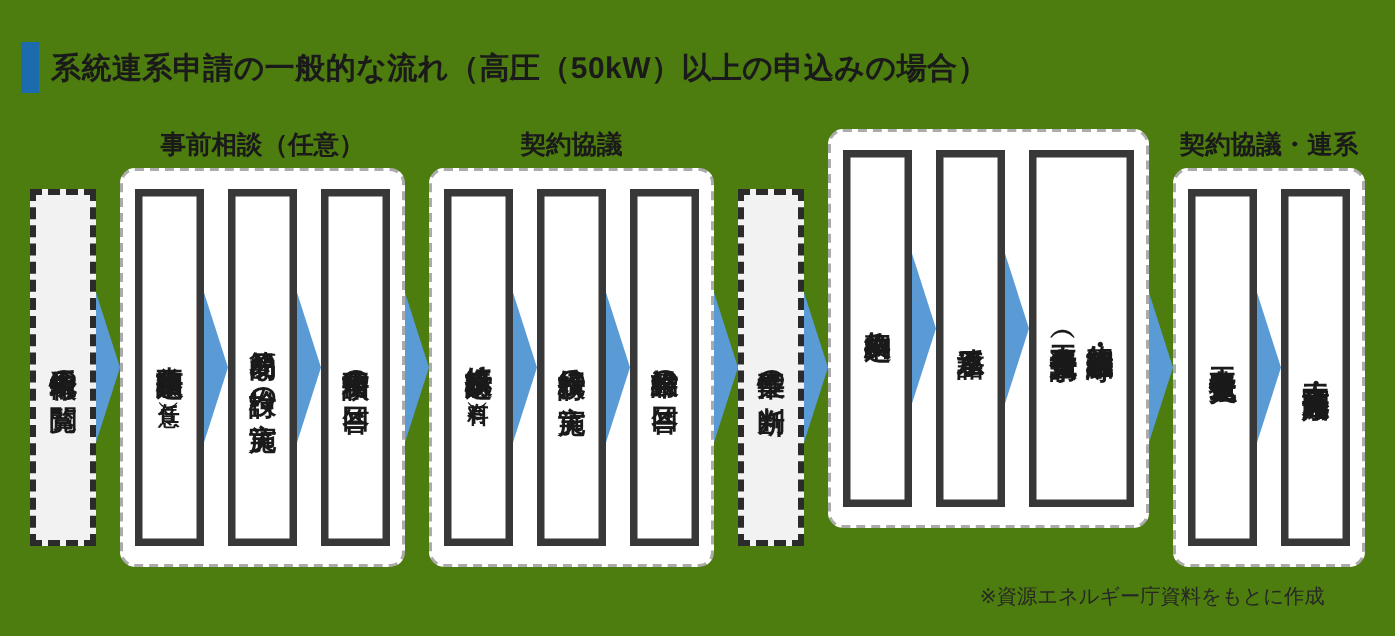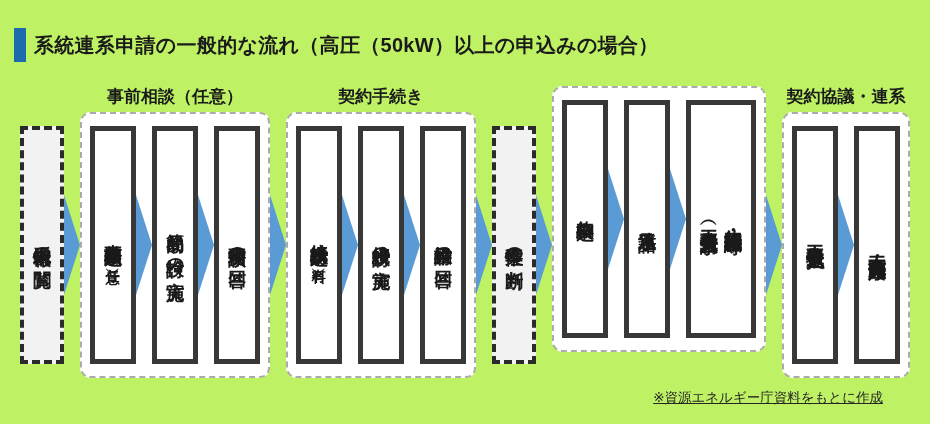--- a/index.html
+++ b/index.html
@@ -4,21 +4,21 @@
 <style>
   * { margin:0; padding:0; box-sizing:border-box; }
   html,body { width:930px; height:424px; }
   body {
     background:#ffffff;
     font-family:"Liberation Sans","DejaVu Sans",sans-serif;
     color:#1a1a1a;
     position:relative;
     overflow:hidden;
   }
-  .page { position:relative; width:930px; height:424px; background:#bef264; }
+  .page { position:relative; width:930px; height:424px; background:#4d7c0f; }
 
   
   .header { position:absolute; top:28px; left:14px; display:flex; align-items:center; }
   .accent-bar { width:12px; height:34px; background:#1C6BAD; flex:none; }
   .title { font-size:20px; font-weight:bold; margin-left:8px; letter-spacing:0.3px; white-space:nowrap; }
 
   
   .flow { position:absolute; top:86px; left:20px; display:flex; align-items:flex-start; }
 
   .group { display:flex; flex-direction:column; flex:none; }
@@ -53,21 +53,21 @@
   }
 
   .arrow {
     width:16px; height:100px; flex:none;
     background:#5B9BD5;
     clip-path:polygon(0 0, 100% 50%, 0 100%);
   }
   .flow > .arrow { margin-top:109px; }
 
   
-  .footer-note { position:absolute; top:389px; right:47px; font-size:13.5px; color:#262626; white-space:nowrap;text-decoration:underline; }
+  .footer-note { position:absolute; top:389px; right:47px; font-size:13.5px; color:#262626; white-space:nowrap; }
 </style>
 </head>
 <body>
 
 <div class="page">
 
   <div class="header">
     <span class="accent-bar" style="background: rgb(28, 107, 173);"></span>
     <h1 class="title">系統連系申請の一般的な流れ（高圧（50kW）以上の申込みの場合）</h1>
   </div>
@@ -93,21 +93,21 @@
         <div class="arrow" style="background: rgb(91, 155, 213);"></div>
         <div class="node">
           <div class="node-text"><span class="main">事前相談の回答</span></div>
         </div>
       </div>
     </div>
 
     <div class="arrow" style="background: rgb(91, 155, 213);"></div>
 
     <div class="group">
-      <div class="group-label">契約手続き</div>
+      <div class="group-label">契約協議</div>
       <div class="group-body">
         <div class="node">
           <div class="node-text"><span class="main">接続検討申込み</span><span class="sub">（有料）</span></div>
         </div>
         <div class="arrow" style="background: rgb(91, 155, 213);"></div>
         <div class="node">
           <div class="node-text"><span class="main">接続検討の実施</span></div>
         </div>
         <div class="arrow" style="background: rgb(91, 155, 213);"></div>
         <div class="node">

